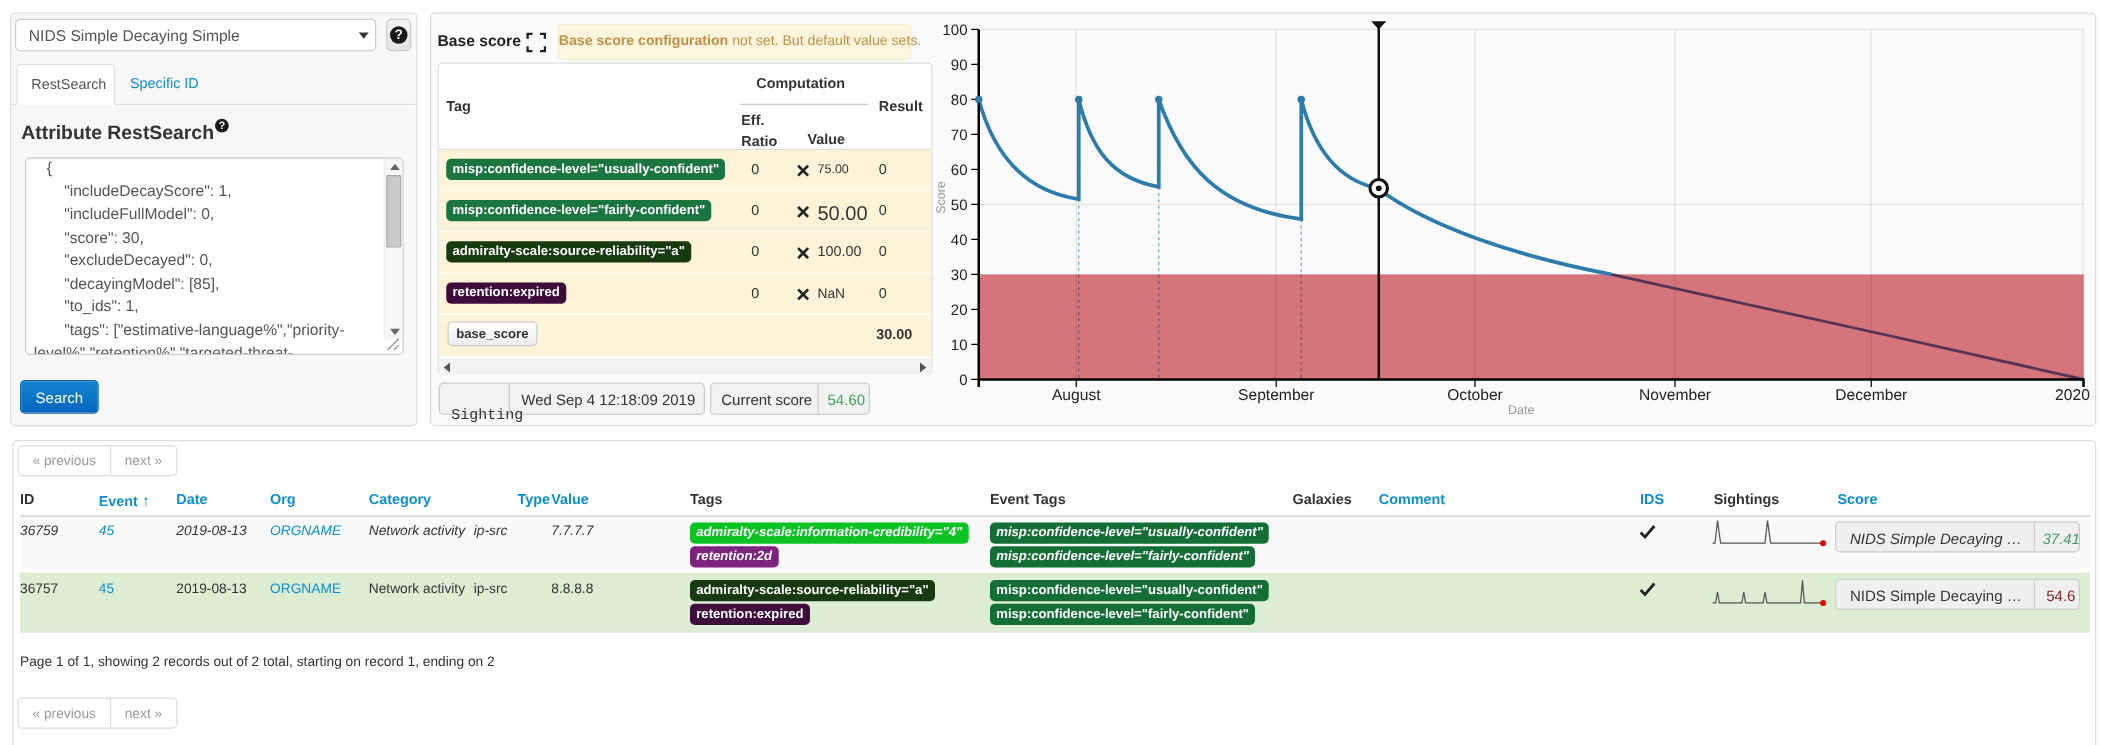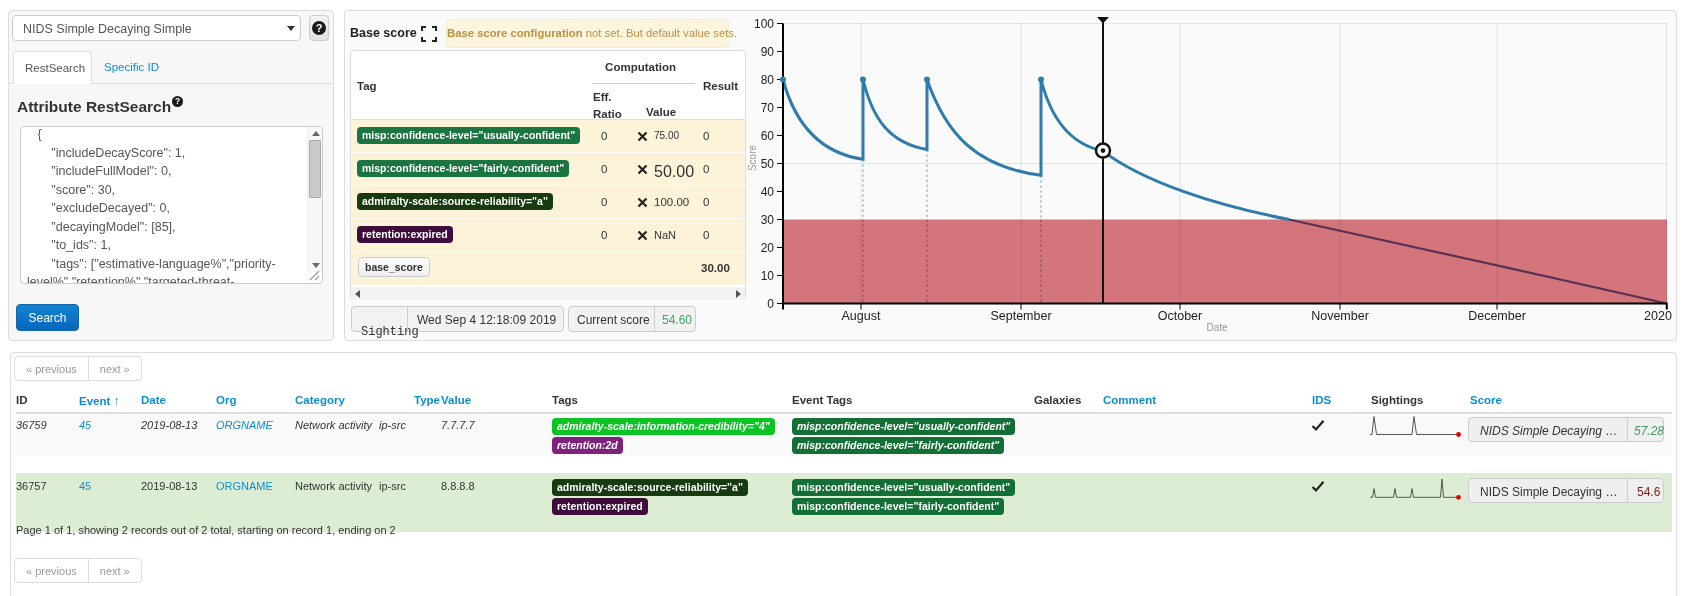--- a/index.html
+++ b/index.html
@@ -251,25 +251,25 @@
   <svg class="abs" style="left:1295px; top:4px;" width="14" height="13" viewBox="0 0 14 13">
       <path d="M1.5 7 L5 10.5 L12.5 1.8" stroke="#222" stroke-width="2.2" fill="none"></path>
     </svg>
   <svg class="abs" style="left:1352px; top:-3px;" width="95" height="27" viewBox="0 0 95 27">
     <path d="M2,22.5 L4,22.5 L6,4.5 L8.5,22.5 L44,22.5 L46,4.5 L48.5,22.5 L90,22.5" stroke="#555" stroke-width="1" fill="none"></path>
     <circle cx="90.5" cy="22.5" r="2.4" fill="#e60000"></circle>
   </svg>
   <div class="abs" style="left:1452px; top:2px; width:196px; height:25px; background:#efefef; border:1px solid #ccc; border-radius:4px;">
     <span class="abs" style="left:11px; top:6px; color:#333; font-size:12px; white-space:nowrap;">NIDS Simple Decaying …</span>
     <div class="abs" style="left:158px; top:0; width:1px; height:23px; background:#ccc;"></div>
-    <span class="abs" style="left:165px; top:6px; color:#459863; font-size:12px;">57.28</span>
+    <span class="abs" style="left:165px; top:6px; color:#459863; font-size:12px;">37.41</span>
   </div>
 </div>
 
-<div class="abs" style="left:16px; top:458px; width:1656px; height:59px; background:#ddedd3; border-bottom:1px solid #e4e4e4; font-size:11px;margin-top:15px;">
+<div class="abs" style="left:16px; top:458px; width:1656px; height:48px; background:#ddedd3; border-bottom:1px solid #e4e4e4; font-size:11px;">
   <span class="abs" style="left:0px; top:7px;">36757</span>
   <span class="abs blue" style="left:63px; top:7px;">45</span>
   <span class="abs" style="left:125px; top:7px;">2019-08-13</span>
   <span class="abs blue" style="left:200px; top:7px;">ORGNAME</span>
   <span class="abs" style="left:279px; top:7px;">Network activity</span>
   <span class="abs" style="left:363px; top:7px;">ip-src</span>
   <span class="abs" style="left:425px; top:7px;">8.8.8.8</span>
   <span class="badge abs" style="left:536px; top:6px; background:#183a10;">admiralty-scale:source-reliability="a"</span>
   <span class="badge abs" style="left:536px; top:25px; background:#3e0d3c;">retention:expired</span>
   <span class="badge abs" style="left:776px; top:6px; background:#136f35;">misp:confidence-level="usually-confident"</span>

